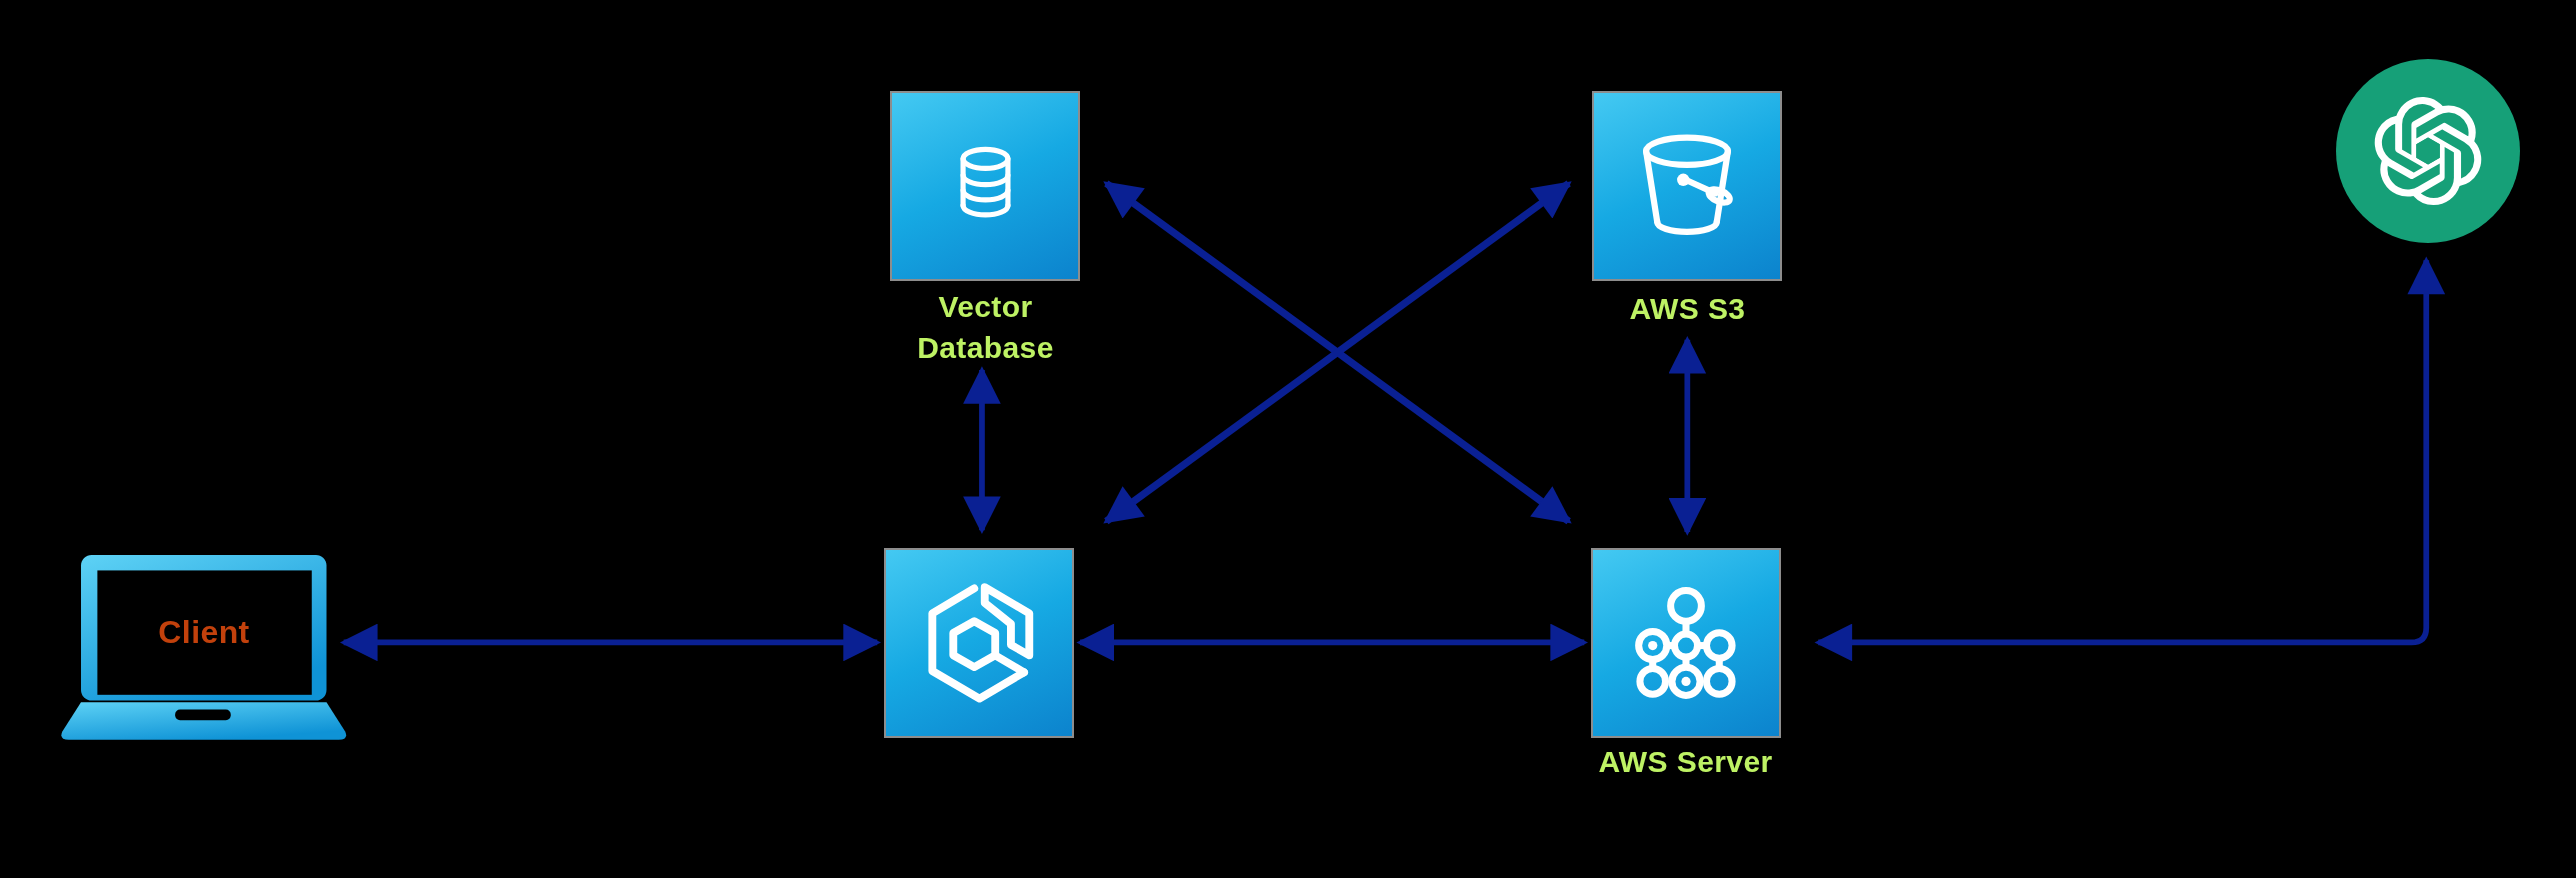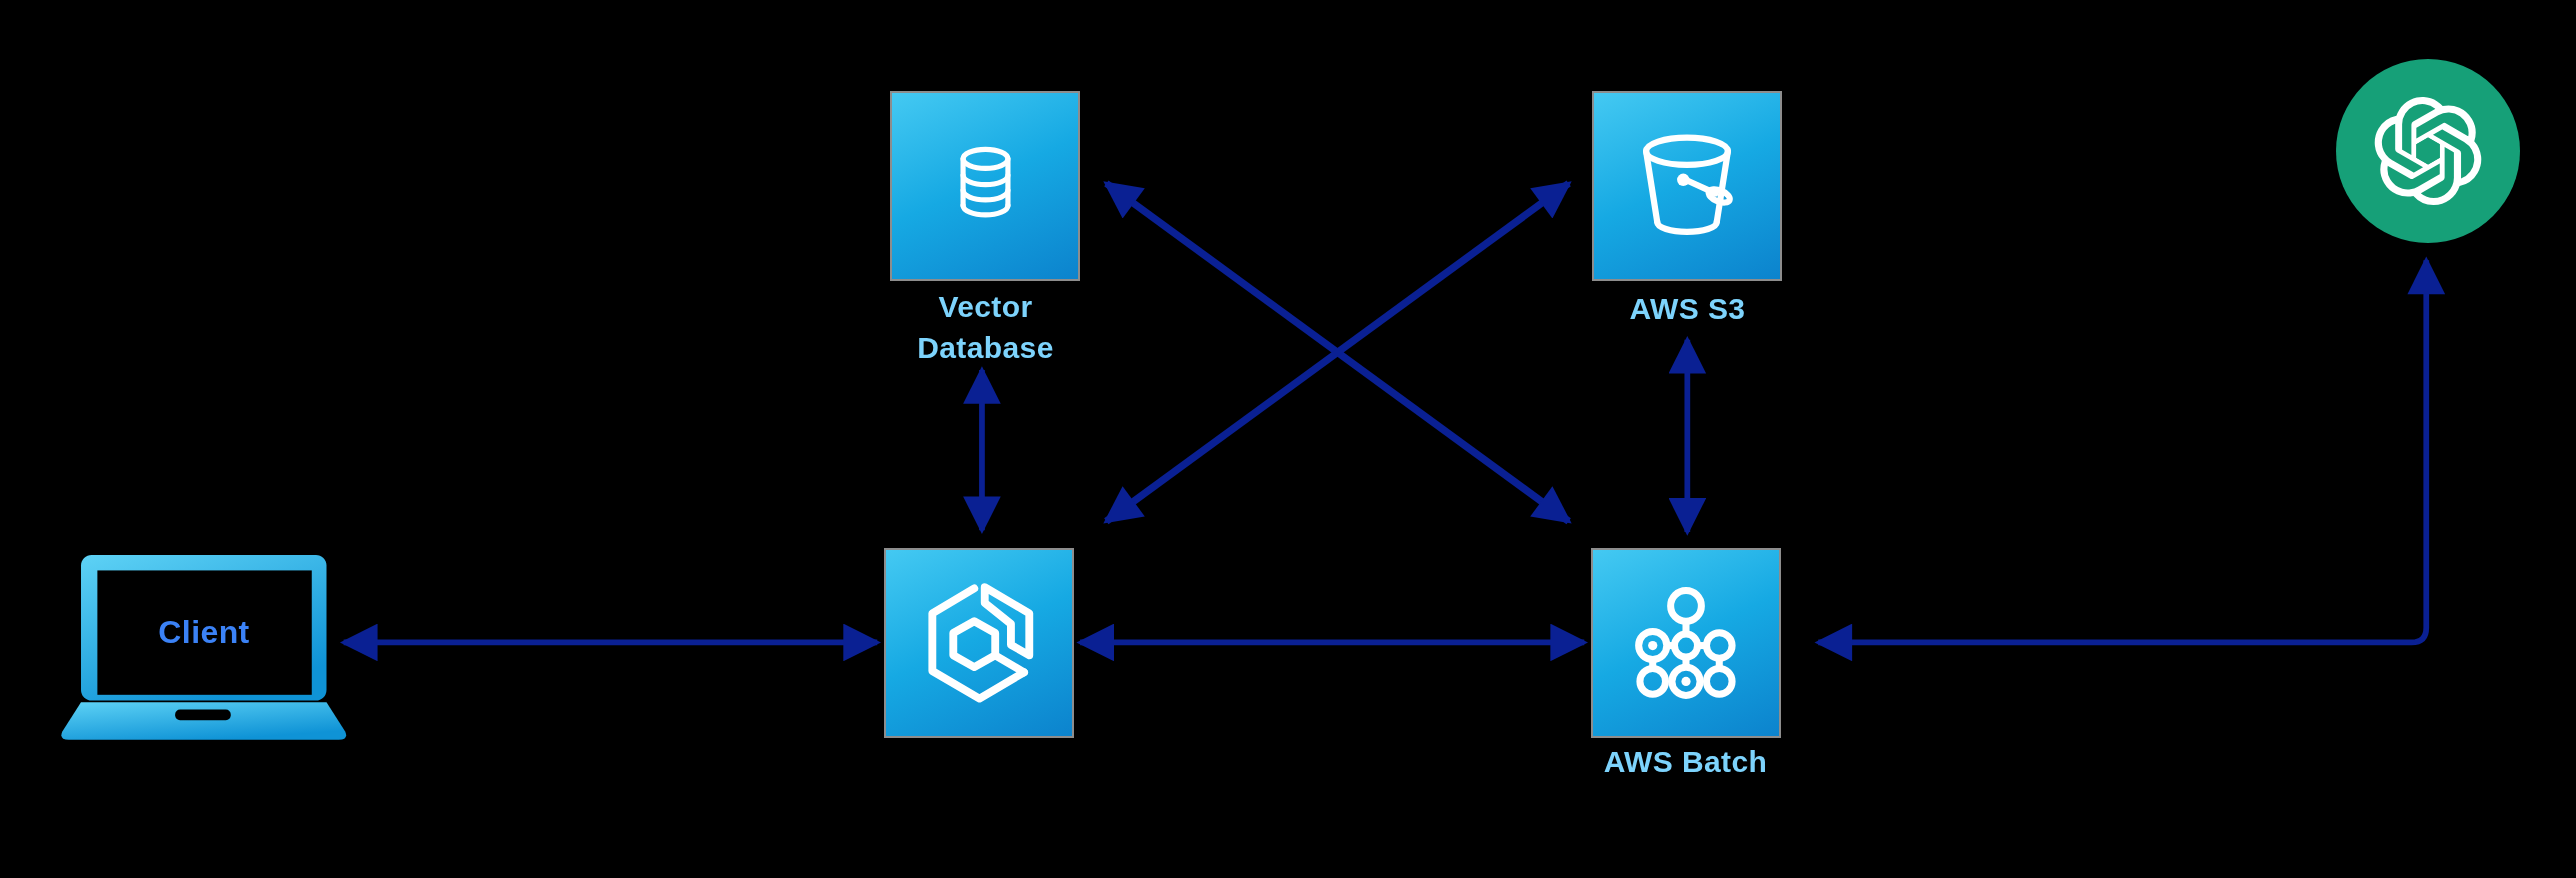--- a/index.html
+++ b/index.html
@@ -18,35 +18,35 @@
   }
   .sq{
     width:190px;height:190px;
     border:2.5px solid #8d8d8d;
     background:linear-gradient(155deg,#44c9f2 0%,#16a9e3 48%,#0c83cd 100%);
   }
   .nlabel{
     position:absolute;
     width:213px;
     text-align:center;
-    color:#7dd3fc;
+    color:#bef264;
     font-size:30px;
     font-weight:600;
     line-height:1.38;
     letter-spacing:0.4px;
   }
   .openai-circle{
     width:184px;height:184px;border-radius:50%;
     background:#16a078;
   }
   .client-label{
     position:absolute;
     left:97px;top:570px;width:214px;height:124px;
     display:flex;align-items:center;justify-content:center;
-    color:#3b82f6;font-size:32px;font-weight:600;letter-spacing:0.4px;
+    color:#c2410c;font-size:32px;font-weight:600;letter-spacing:0.4px;
   }
 </style>
 </head>
 <body>
 
 <div class="canvas">
 
   <svg class="arrow-layer" width="2576" height="879" viewBox="0 0 3148 1074">
     <defs>
       <marker id="ah" viewBox="0 0 10 10" refX="9" refY="5" markerWidth="54" markerHeight="46" markerUnits="userSpaceOnUse" orient="auto-start-reverse">
@@ -131,21 +131,21 @@
         <circle cx="24" cy="52" r="11"></circle>
         <circle cx="76" cy="52" r="10"></circle>
         <circle cx="24" cy="80" r="10"></circle>
         <circle cx="50" cy="80" r="11"></circle>
         <circle cx="76" cy="80" r="10"></circle>
       </g>
       <circle cx="24" cy="52" r="3.6" fill="#ffffff"></circle>
       <circle cx="50" cy="80" r="3.6" fill="#ffffff"></circle>
     </svg>
   </div>
-  <div class="nlabel" style="left:1579px;top:741px;">AWS Batch</div>
+  <div class="nlabel" style="left:1579px;top:741px;">AWS Server</div>
 
   <div class="node openai-circle" style="left:2336px;top:59px;">
     <svg width="108" height="108" viewBox="0 0 24 24">
       <path fill="#ffffff" d="M22.2819 9.8211a5.9847 5.9847 0 0 0-.5157-4.9108 6.0462 6.0462 0 0 0-6.5098-2.9A6.0651 6.0651 0 0 0 4.9807 4.1818a5.9847 5.9847 0 0 0-3.9977 2.9 6.0462 6.0462 0 0 0 .7427 7.0966 5.98 5.98 0 0 0 .511 4.9107 6.051 6.051 0 0 0 6.5146 2.9001A5.9847 5.9847 0 0 0 13.2599 24a6.0557 6.0557 0 0 0 5.7718-4.2058 5.9894 5.9894 0 0 0 3.9977-2.9001 6.0557 6.0557 0 0 0-.7475-7.0729zm-9.022 12.6081a4.4755 4.4755 0 0 1-2.8764-1.0408l.1419-.0804 4.7783-2.7582a.7948.7948 0 0 0 .3927-.6813v-6.7369l2.02 1.1686a.071.071 0 0 1 .038.0615v5.5826a4.504 4.504 0 0 1-4.4945 4.4849zm-9.6607-4.1254a4.4708 4.4708 0 0 1-.5346-3.0137l.142.0852 4.783 2.7582a.7712.7712 0 0 0 .7806 0l5.8428-3.3685v2.3324a.0804.0804 0 0 1-.0332.0615L9.74 19.9502a4.4992 4.4992 0 0 1-6.1408-1.6464zM2.3408 7.8956a4.485 4.485 0 0 1 2.3655-1.9728V11.6a.7664.7664 0 0 0 .3879.6765l5.8144 3.3543-2.0201 1.1685a.0757.0757 0 0 1-.071 0l-4.8303-2.7865A4.504 4.504 0 0 1 2.3408 7.8956zm16.5963 3.8558L13.1038 8.364 15.1192 7.2a.0757.0757 0 0 1 .071 0l4.8303 2.7913a4.4944 4.4944 0 0 1-.6765 8.1042v-5.6772a.79.79 0 0 0-.407-.667zm2.0107-3.0231l-.142-.0852-4.7735-2.7818a.7759.7759 0 0 0-.7854 0L9.409 9.2297V6.8974a.0662.0662 0 0 1 .0284-.0615l4.8303-2.7866a4.4992 4.4992 0 0 1 6.6802 4.66zM8.3065 12.863l-2.02-1.1638a.0804.0804 0 0 1-.038-.0567V6.0742a4.4992 4.4992 0 0 1 7.3757-3.4537l-.142.0805L8.704 5.459a.7948.7948 0 0 0-.3927.6813zm1.0976-2.3654l2.602-1.4998 2.6069 1.4998v2.9994l-2.5974 1.4997-2.6067-1.4997Z"></path>
       <path fill="#16a078" d="M9.41 10.5 L12.01 9 L14.62 10.5 L14.62 13.5 L12.02 15 L9.41 13.5 Z"></path>
     </svg>
   </div>
 
 </div>
 

